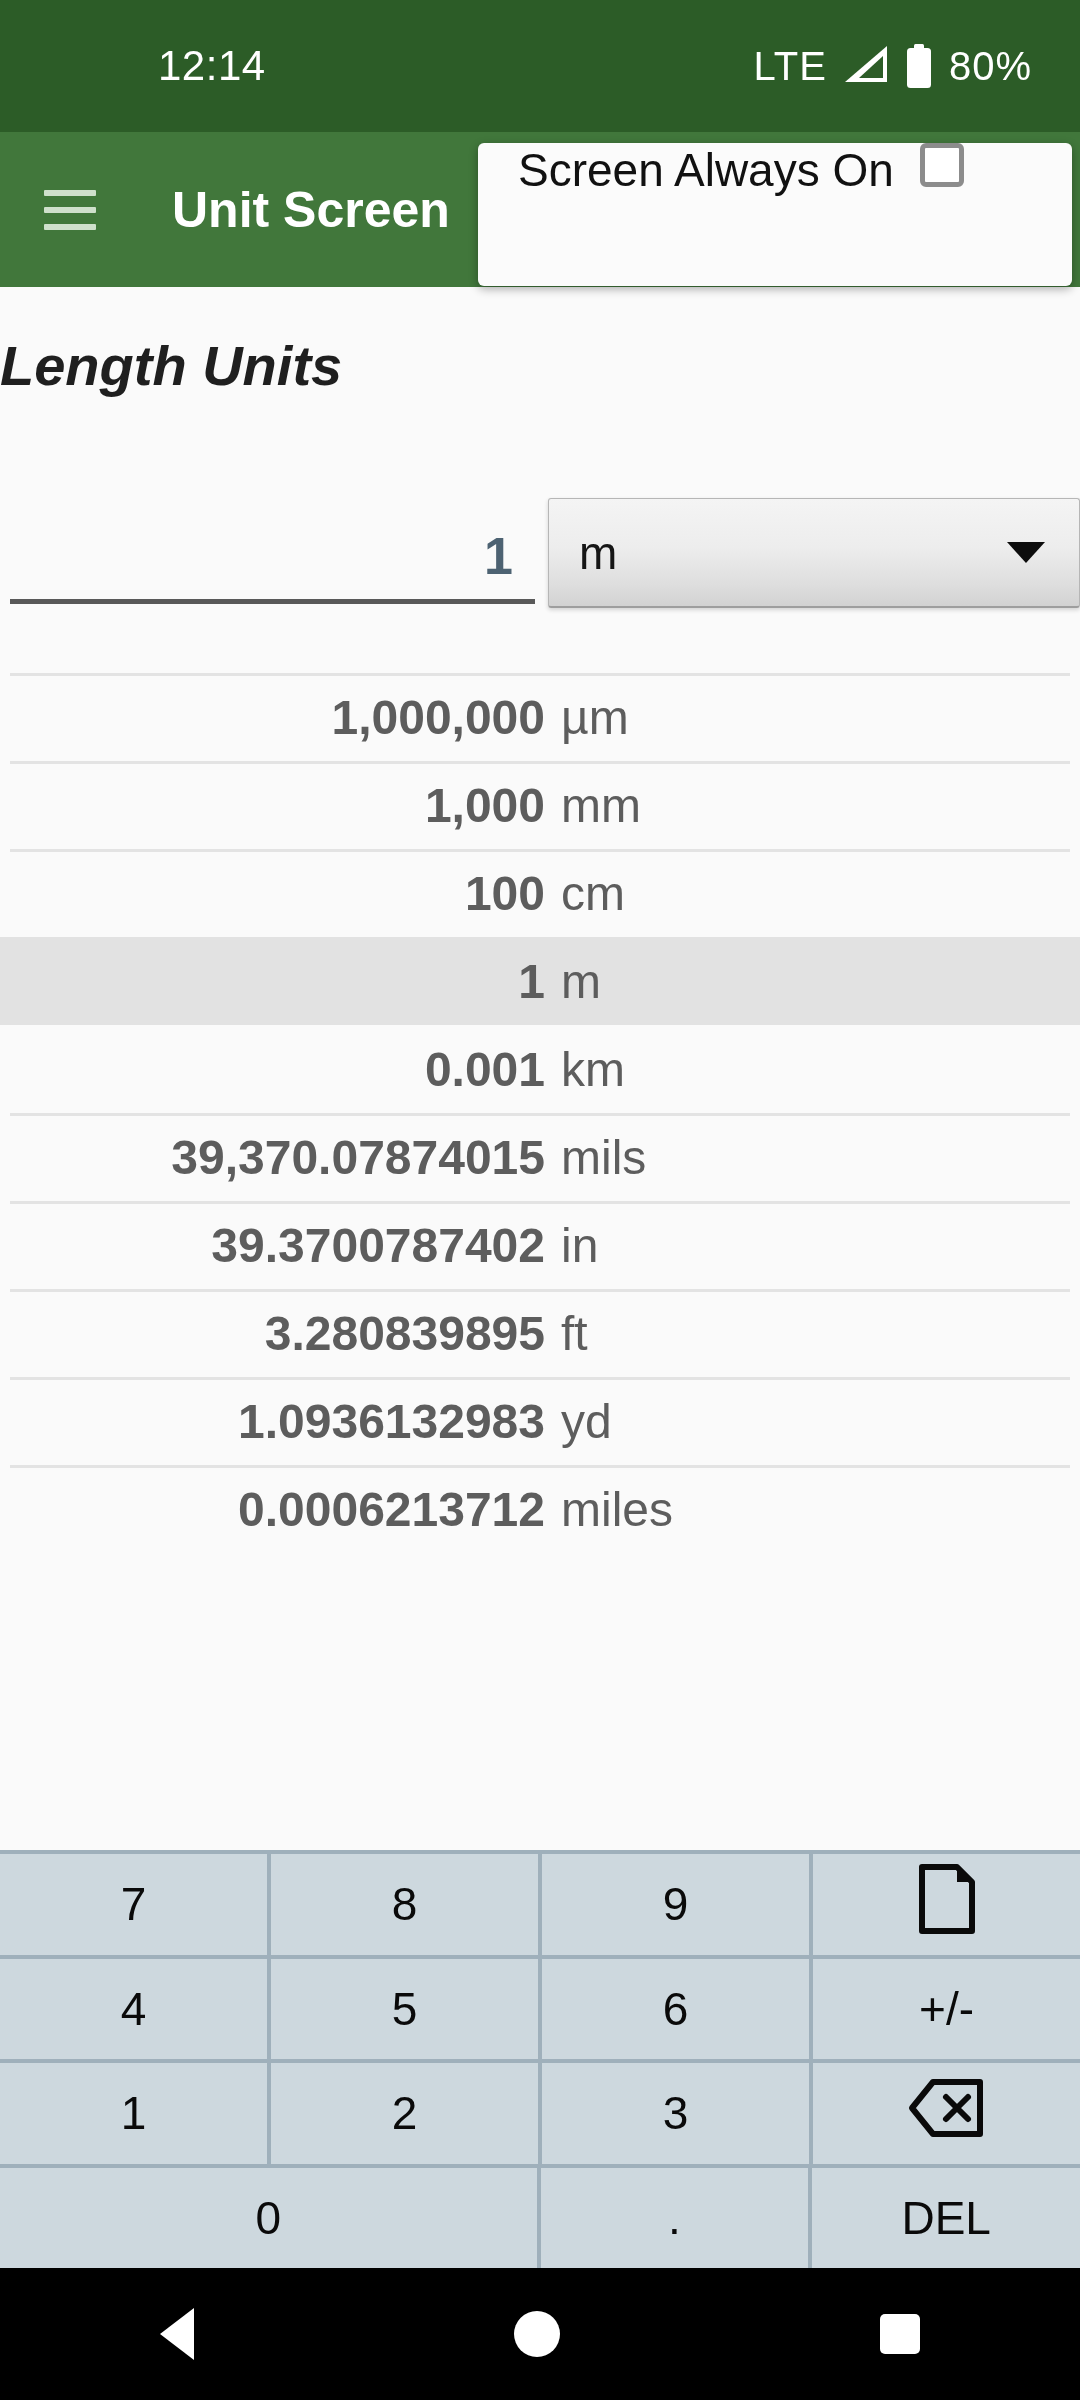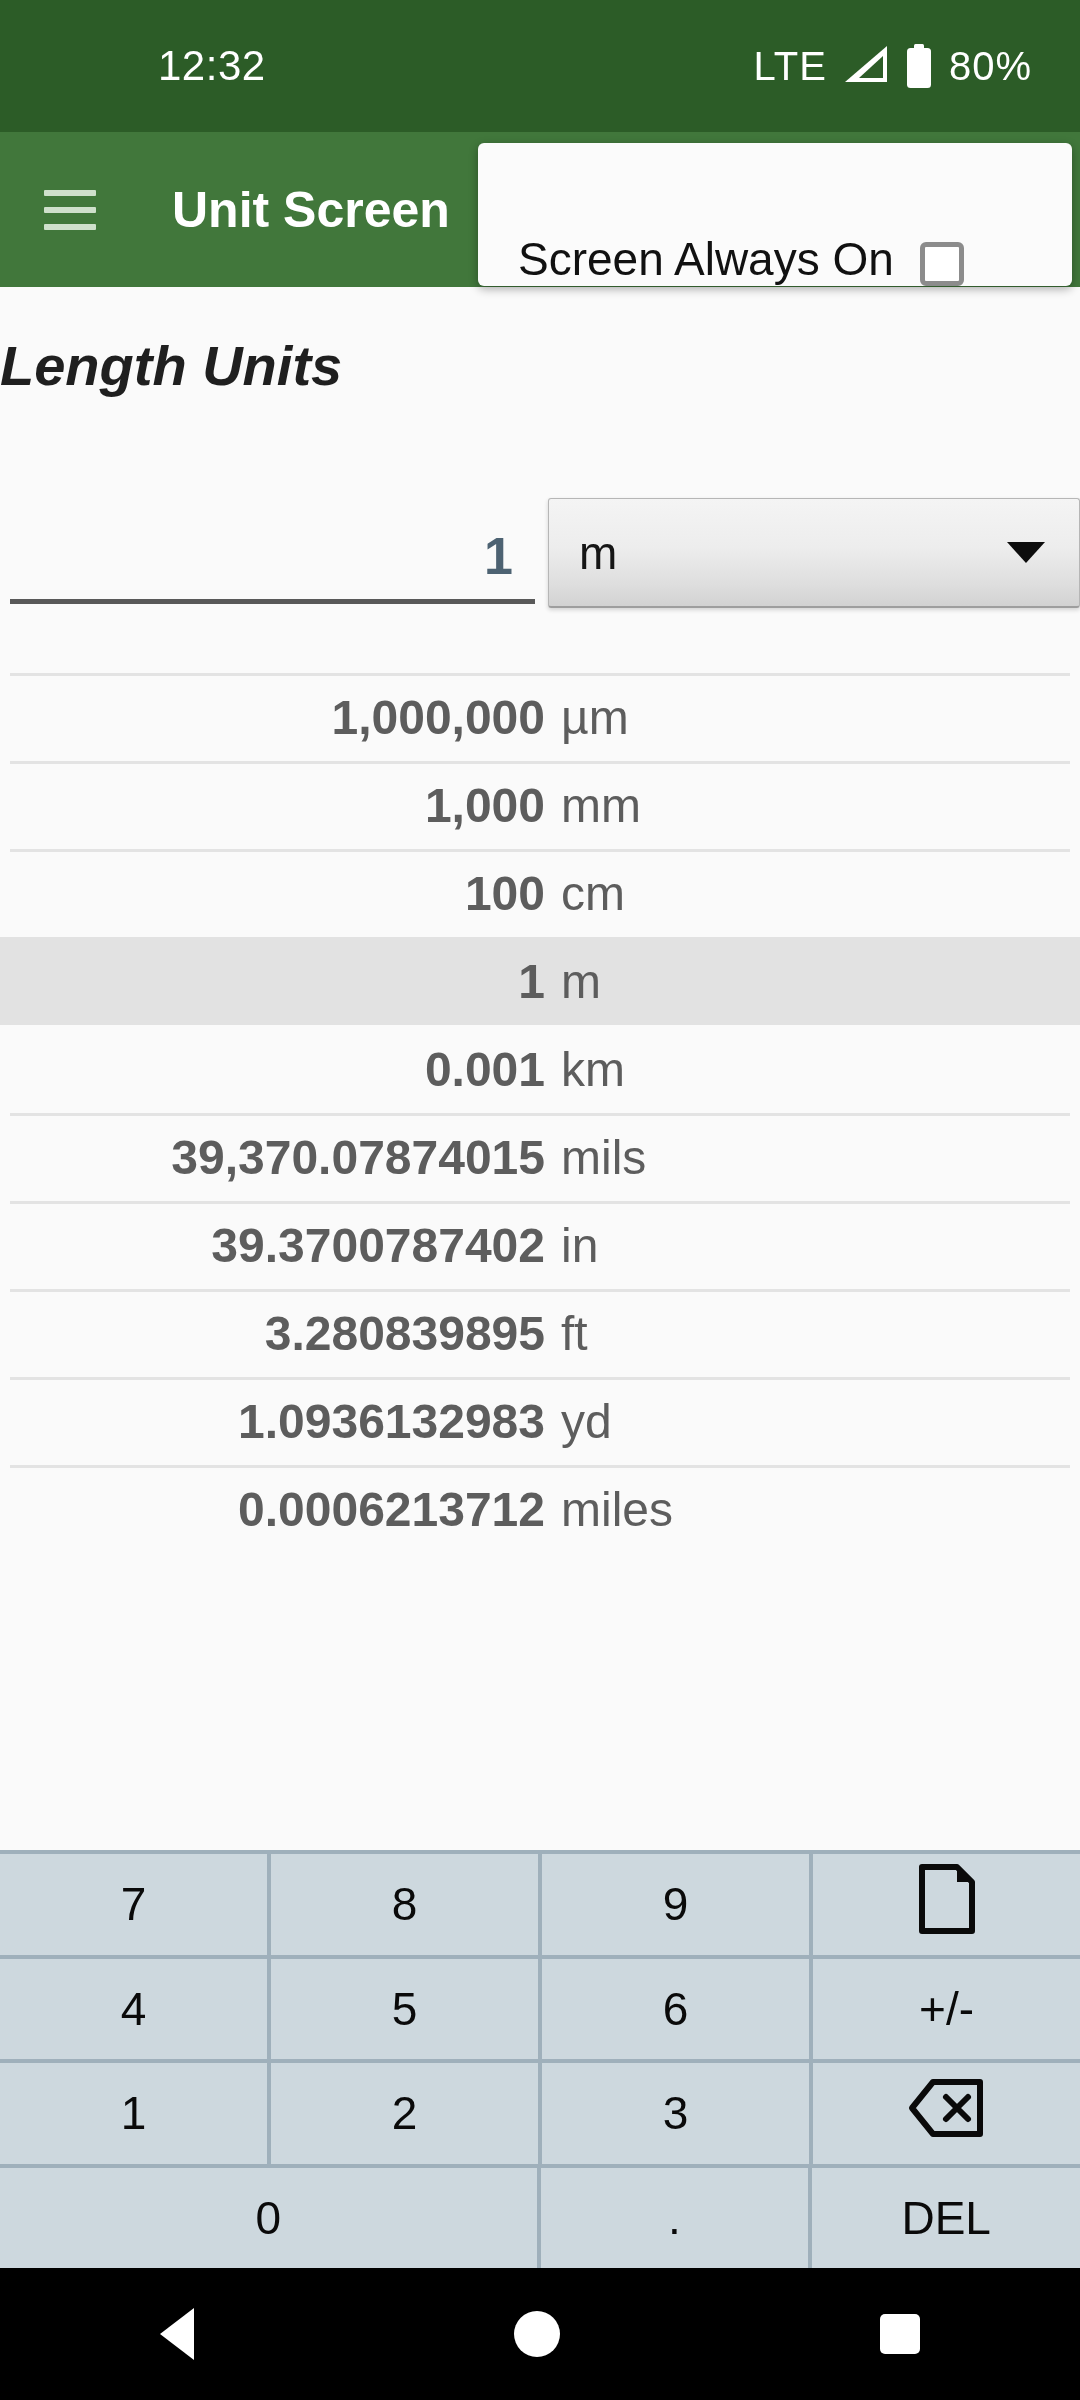--- a/index.html
+++ b/index.html
@@ -94,21 +94,21 @@
   #overflow-popup {
     position: absolute;
     top: 143px;
     left: 478px;
     width: 594px;
     height: 143px;
     background: #fbfbfb;
     border-radius: 6px;
     box-shadow: 0 3px 10px rgba(0,0,0,0.32);
     display: flex;
-    align-items: flex-end;
+    align-items: flex-start;
     padding: 0 40px 0 40px;
     box-sizing: border-box;
     z-index: 50;
   }
   #popup-item-label {
     font-size: 46px;
     color: #111111;
     white-space: nowrap;
   }
   #popup-checkbox {
@@ -295,21 +295,21 @@
     border-radius: 5px;
     background: #ffffff;
   }
 </style>
 </head>
 <body>
 
 <div id="screen">
 
   <div id="status-bar">
-    <div id="status-clock">12:32</div>
+    <div id="status-clock">12:14</div>
     <div id="status-right">
       <span class="status-text">LTE</span>
       <svg class="signal-icon" width="46" height="40" viewBox="0 0 46 40">
         <path d="M44 2 L44 38 L2 38 Z" fill="#ffffff"></path>
         <path d="M40 12 L40 34 L16 34 Z" fill="#2c5c27"></path>
       </svg>
       <svg class="battery-icon" width="28" height="44" viewBox="0 0 28 44">
         <rect x="9" y="0" width="10" height="5" rx="1.5" fill="#ffffff"></rect>
         <rect x="2" y="4" width="24" height="40" rx="3.5" fill="#ffffff"></rect>
       </svg>

